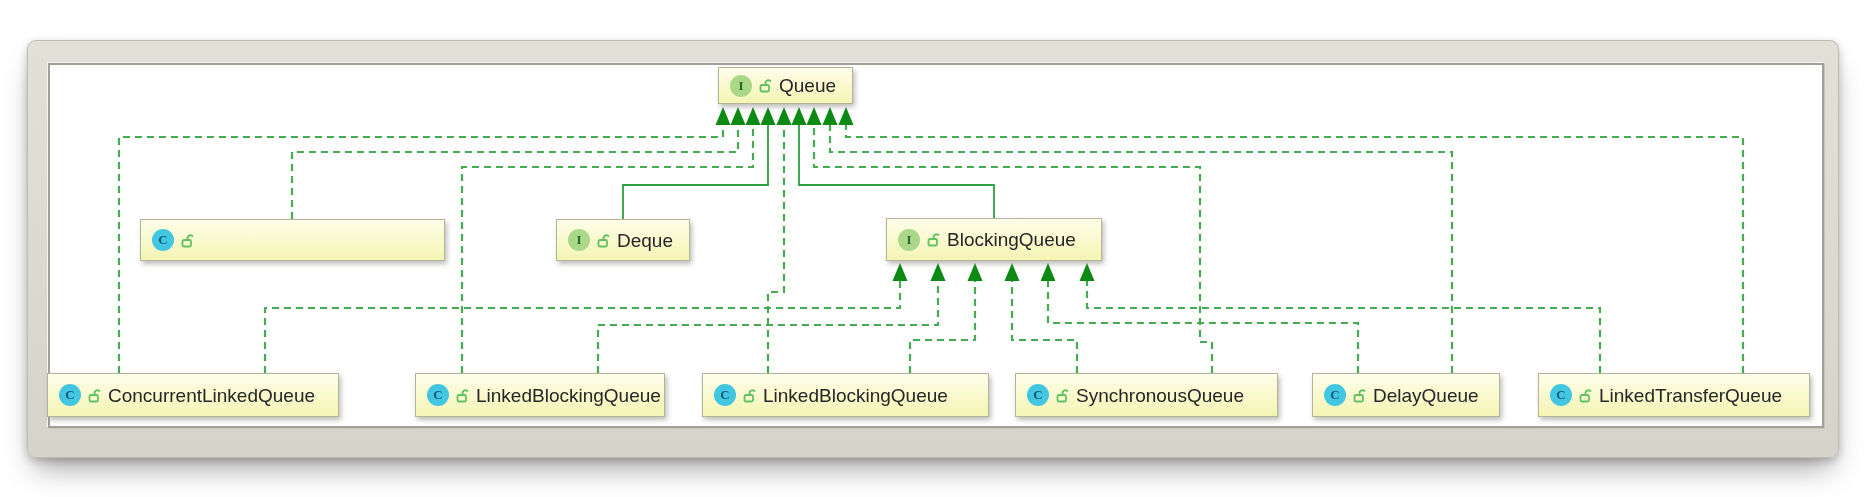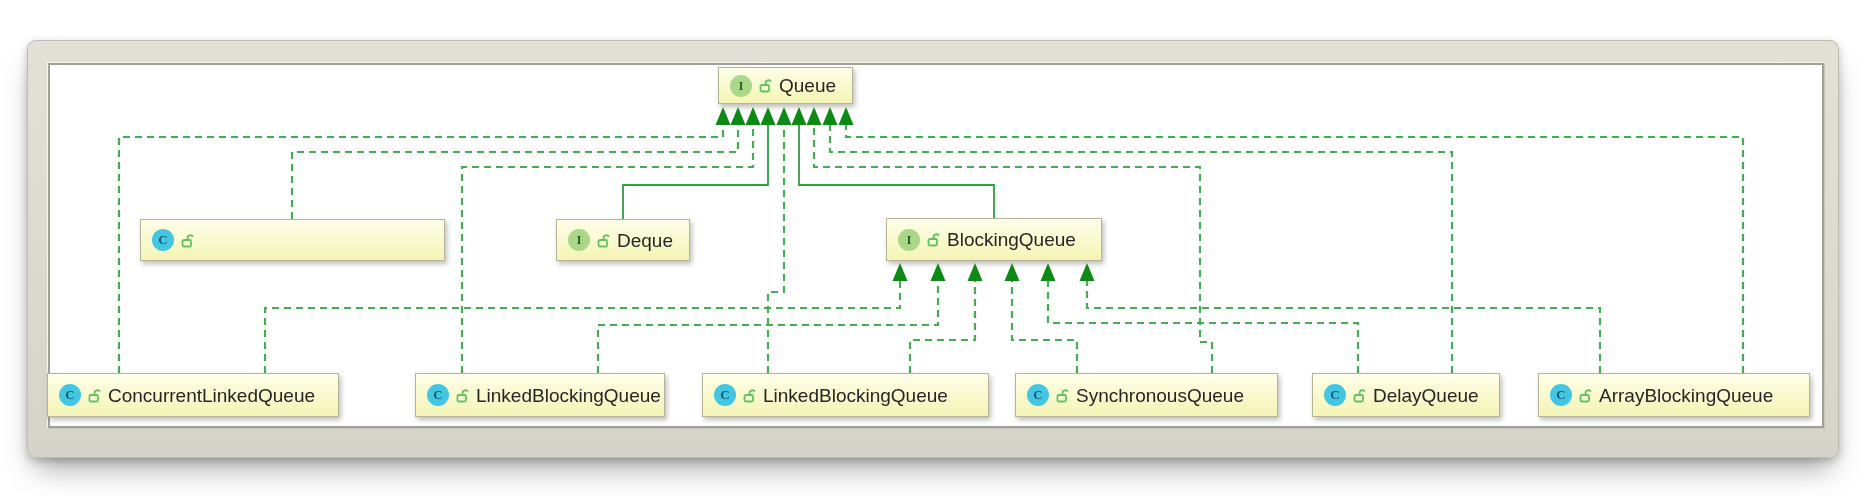--- a/index.html
+++ b/index.html
@@ -149,15 +149,15 @@
         <rect x="1.5" y="7" width="8.5" height="6.5" rx="1.5" fill="none" stroke="#63c163" stroke-width="1.8"></rect>
       </svg>
     <span class="label">DelayQueue</span>
   </div>
   <div class="node class" style="left: 1538px; top: 373px; width: 272px; height: 44px;">
     <span class="badge">C</span>
     <svg class="lock" viewBox="0 0 13 15">
         <path d="M6.5 7 V5.2 A3 3 0 0 1 12 3.6" fill="none" stroke="#63c163" stroke-width="1.8"></path>
         <rect x="1.5" y="7" width="8.5" height="6.5" rx="1.5" fill="none" stroke="#63c163" stroke-width="1.8"></rect>
       </svg>
-    <span class="label">ArrayBlockingQueue</span>
+    <span class="label">LinkedTransferQueue</span>
   </div>
 </div>
 
 </body></html>

